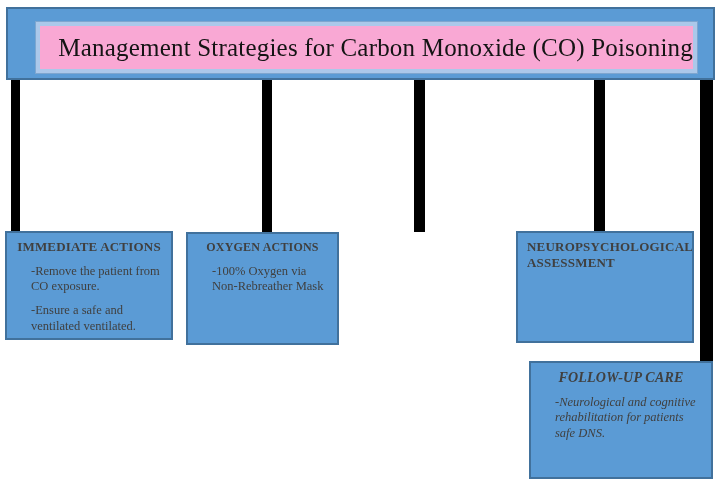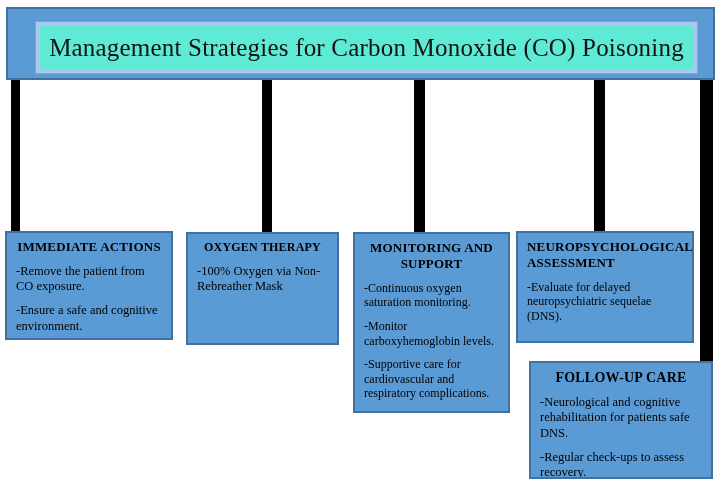--- a/index.html
+++ b/index.html
@@ -13,64 +13,64 @@
   }
   
   .banner{
     position:absolute;left:6px;top:7px;width:709px;height:73px;
     box-sizing:border-box;
     background:#5b9bd5;
     border:2px solid #41719c;
   }
   .banner-inner{
     position:absolute;left:28px;top:13px;width:653px;height:43px;
-    background:#5eead4;
+    background:#f9a8d4;
     border:4px solid #abc8ea;
     box-shadow:0 0 0 1px #7ea6cf;
-    display:flex;align-items:center;justify-content:center;
+    display:flex;align-items:center;justify-content:flex-end;
   }
   .banner-title{
     font-size:25px;
     color:#141414;
     white-space:nowrap;
     letter-spacing:0.2px;
   }
   
   .conn{position:absolute;top:80px;background:#000000;}
   .c1{left:11px;width:9px;height:151px;}
   .c2{left:262px;width:10px;height:152px;}
   .c3{left:414px;width:11px;height:152px;}
   .c4{left:594px;width:11px;height:151px;}
   .c5{left:700px;width:13px;height:281px;}
   
   .sbox{
     position:absolute;
     box-sizing:border-box;
     background:#5b9bd5;
     border:2px solid #41719c;
-    color:#000000;
+    color:#404040;
     padding:6px 9px;
     overflow:hidden;
     line-height:1.22;
   }
   .sbox .hdr{
     font-weight:bold;
     text-align:center;
     letter-spacing:0.2px;
   }
-  .sbox p{margin:9px 0 0 0;}
+  .sbox p{margin:9px 0 0 15px;}
   .b1{left:5px;top:231px;width:168px;height:109px;font-size:12.5px;}
   .b1 .hdr{font-size:13px;}
   .b2{left:186px;top:232px;width:153px;height:113px;font-size:12.5px;}
   .b2 .hdr{font-size:12px;}
   .b3{left:353px;top:232px;width:157px;height:181px;font-size:12px;}
   .b3 .hdr{font-size:13px;}
   .b4{left:516px;top:231px;width:178px;height:112px;font-size:12px;}
   .b4 .hdr{font-size:13px;text-align:left;font-family:Liberation Serif, serif;}
-  .b5{left:529px;top:361px;width:184px;height:118px;font-size:12.5px;}
+  .b5{left:529px;top:361px;width:184px;height:118px;font-size:12.5px;font-style:italic;}
   .b5 .hdr{font-size:14px;}
 </style>
 </head>
 <body>
 
 <div class="page">
 
   <div class="banner">
     <div class="banner-inner">
       <span class="banner-title">Management Strategies for Carbon Monoxide (CO) Poisoning</span>
@@ -79,39 +79,31 @@
 
   <div class="conn c1"></div>
   <div class="conn c2"></div>
   <div class="conn c3"></div>
   <div class="conn c4"></div>
   <div class="conn c5"></div>
 
   <div class="sbox b1">
     <div class="hdr">IMMEDIATE ACTIONS</div>
     <p>-Remove the patient from CO exposure.</p>
-    <p>-Ensure a safe and cognitive environment.</p>
+    <p>-Ensure a safe and ventilated ventilated.</p>
   </div>
 
   <div class="sbox b2">
-    <div class="hdr">OXYGEN THERAPY</div>
+    <div class="hdr">OXYGEN ACTIONS</div>
     <p>-100% Oxygen via Non-Rebreather Mask</p>
   </div>
 
-  <div class="sbox b3">
-    <div class="hdr">MONITORING AND SUPPORT</div>
-    <p>-Continuous oxygen saturation monitoring.</p>
-    <p>-Monitor carboxyhemoglobin levels.</p>
-    <p>-Supportive care for cardiovascular and respiratory complications.</p>
-  </div>
 
   <div class="sbox b4">
     <div class="hdr">NEUROPSYCHOLOGICAL ASSESSMENT</div>
-    <p>-Evaluate for delayed neuropsychiatric sequelae (DNS).</p>
   </div>
 
   <div class="sbox b5">
     <div class="hdr">FOLLOW-UP CARE</div>
     <p>-Neurological and cognitive rehabilitation for patients safe DNS.</p>
-    <p>-Regular check-ups to assess recovery.</p>
   </div>
 
 </div>
 
 </body></html>

